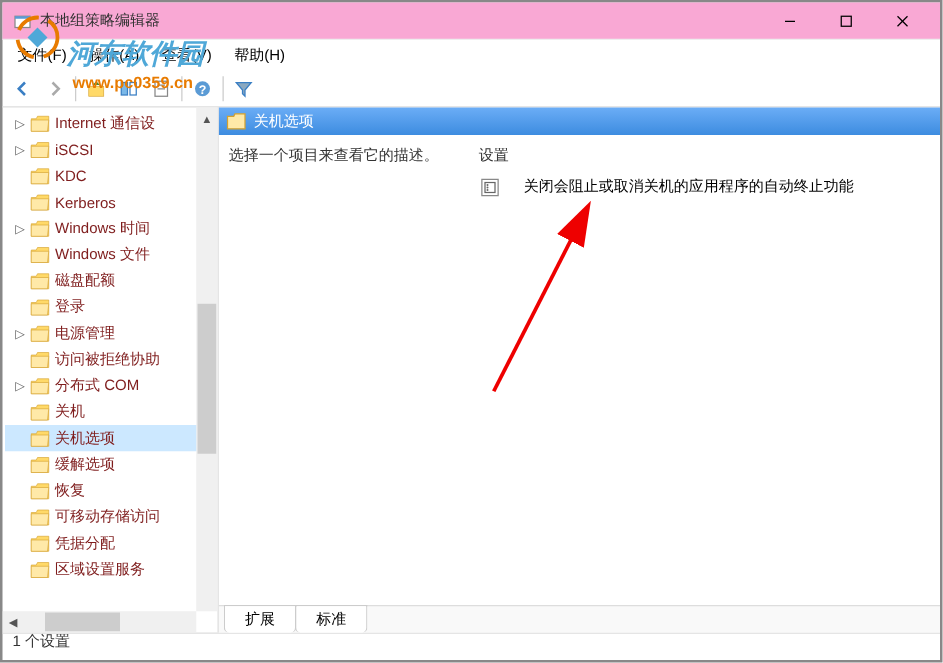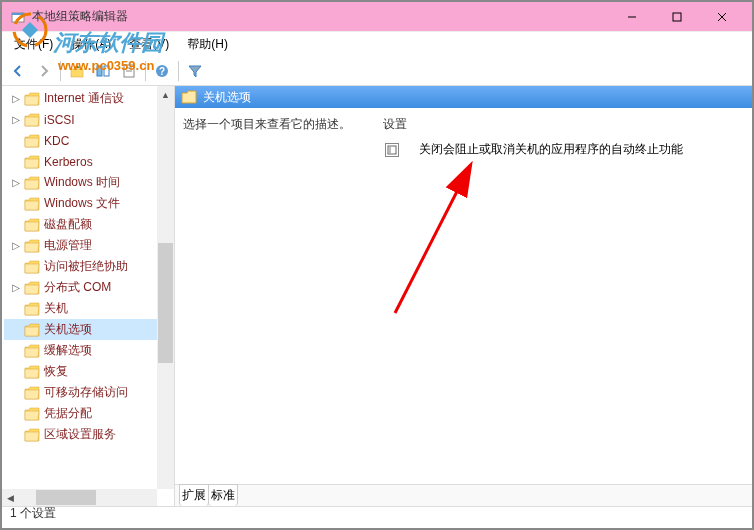--- a/index.html
+++ b/index.html
@@ -44,21 +44,21 @@
     .content-body { flex: 1; display: flex; padding: 8px; position: relative; }
     .desc-col { width: 200px; font-size: 12px; color: #333; }
     .setting-col { flex: 1; }
     .setting-header { font-size: 12px; color: #333; margin-bottom: 6px; }
     .setting-item { display: flex; align-items: center; gap: 20px; font-size: 12px; padding: 2px; }
     .setting-icon { width: 14px; height: 14px; border: 1px solid #888; display: flex; align-items: center; justify-content: center; font-size: 9px; }
     
     .red-arrow { position: absolute; top: 50px; left: 210px; pointer-events: none; }
     
     .tabs-bottom { height: 22px; display: flex; align-items: flex-end; padding-left: 4px; border-top: 1px solid #ddd; background: #f9f9f9; }
-    .tab-bottom { padding: 2px 2px; font-size: 12px; border: 1px solid #ccc; border-bottom: none; background: #fff; margin-right: -1px; border-radius: 0 0 4px 4px; }
+    .tab-bottom { padding: 2px 16px; font-size: 12px; border: 1px solid #ccc; border-bottom: none; background: #fff; margin-right: -1px; border-radius: 0 0 4px 4px; }
     .tab-bottom.active { background: #fff; }
     
     .statusbar { height: 16px; border-top: 1px solid #ddd; display: flex; align-items: flex-end; padding: 0 8px; font-size: 12px; color: #333; }
     
     .folder-svg { fill: #ffd968; stroke: #d4a12f; stroke-width: 0.5; }
   </style>
 </head>
 <body>
 
 <div class="container">
@@ -203,20 +203,28 @@
             </svg>
             <span class="tree-label">Windows 文件</span>
           </div>
           <div class="tree-node">
             <span class="tree-arrow"></span>
             <svg class="tree-folder" viewBox="0 0 16 14">
               <path d="M1 3 L5 3 L6 1 L15 1 L15 13 L1 13 Z" class="folder-svg"></path>
               <path d="M1 4 L15 4 L14 13 L1 13 Z" fill="#ffe9a8" stroke="#d4a12f" stroke-width="0.5"></path>
             </svg>
             <span class="tree-label">磁盘配额</span>
+          </div>
+          <div class="tree-node">
+            <span class="tree-arrow"></span>
+            <svg class="tree-folder" viewBox="0 0 16 14">
+              <path d="M1 3 L5 3 L6 1 L15 1 L15 13 L1 13 Z" class="folder-svg"></path>
+              <path d="M1 4 L15 4 L14 13 L1 13 Z" fill="#ffe9a8" stroke="#d4a12f" stroke-width="0.5"></path>
+            </svg>
+            <span class="tree-label">登录</span>
           </div>
           <div class="tree-node">
             <span class="tree-arrow">▷</span>
             <svg class="tree-folder" viewBox="0 0 16 14">
               <path d="M1 3 L5 3 L6 1 L15 1 L15 13 L1 13 Z" class="folder-svg"></path>
               <path d="M1 4 L15 4 L14 13 L1 13 Z" fill="#ffe9a8" stroke="#d4a12f" stroke-width="0.5"></path>
             </svg>
             <span class="tree-label">电源管理</span>
           </div>
           <div class="tree-node">

